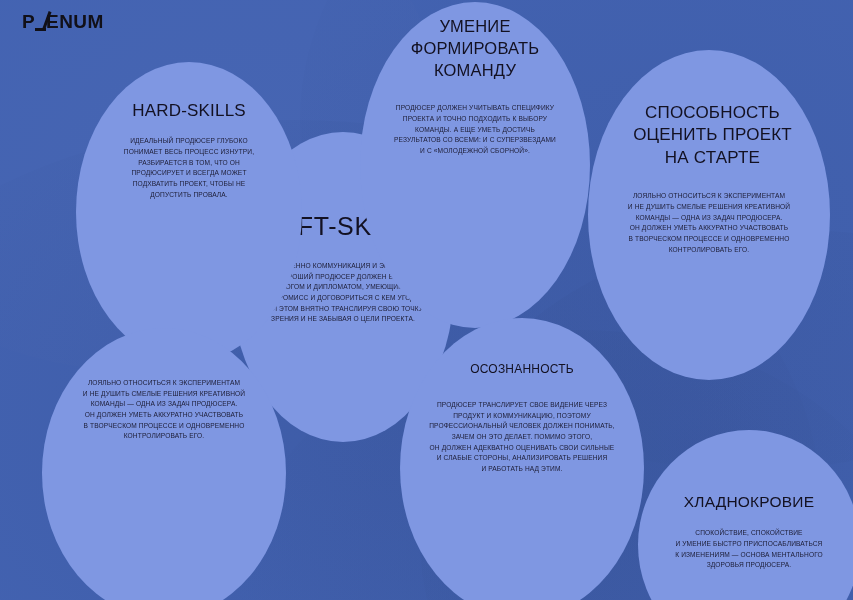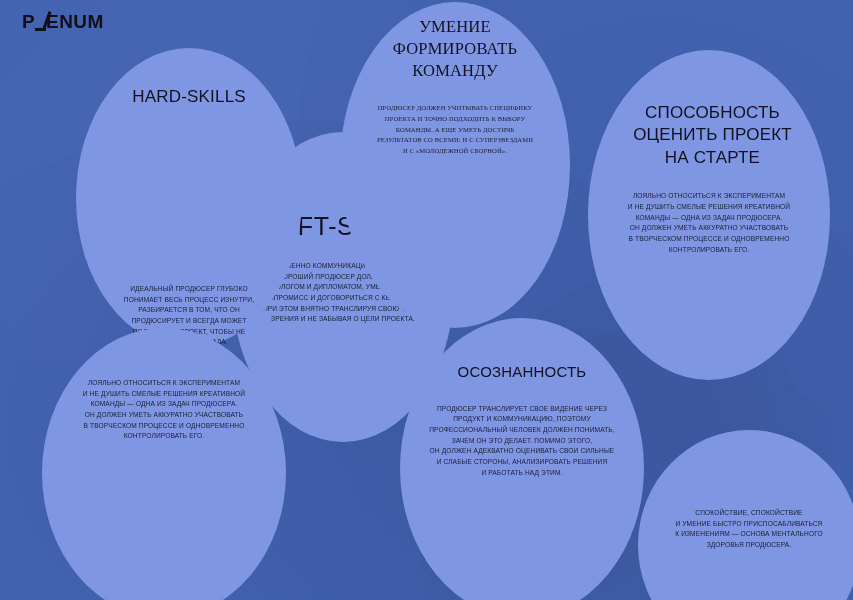--- a/index.html
+++ b/index.html
@@ -115,42 +115,42 @@
   .bubble .body {
     font-weight: 400;
     color: #1b1b33;
     line-height: 1.62;
     letter-spacing: 0.12px;
     white-space: pre-line;
     font-size: 6.6px;
   }
 
   
-  #b-hard      { left: 76px;  top: 48px;  width: 226px; height: 300px; padding-top: 38px; z-index: 10; justify-content: space-between; }
+  #b-hard      { left: 76px;  top: 62px;  width: 226px; height: 300px; padding-top: 38px; z-index: 10; }
   #b-hard .title { font-size: 17px; }
   #b-hard .body  { margin-top: 14px; width: 178px; }
 
-  #b-team      { left: 340px; top: 2px;   width: 230px; height: 326px; padding-top: 14px; z-index: 12; font-family: Liberation Serif, serif; }
+  #b-team      { left: 360px; top: 2px;   width: 230px; height: 326px; padding-top: 14px; z-index: 12; }
   #b-team .title { font-size: 16.5px; }
   #b-team .body  { margin-top: 22px; width: 204px; }
 
   #b-assess    { left: 588px; top: 50px;  width: 242px; height: 330px; padding-top: 52px; z-index: 11; }
   #b-assess .title { font-size: 17px; margin-left: 7px; }
   #b-assess .body  { margin-top: 22px; width: 200px; }
 
   #b-soft      { left: 232px; top: 132px; width: 222px; height: 310px; padding-top: 78px; z-index: 9; }
   #b-soft .title { font-size: 25px; letter-spacing: 0.6px; }
   #b-soft .body  { margin-top: 18px; width: 206px; }
 
   #b-balance   { left: 42px;  top: 328px; width: 244px; height: 290px; padding-top: 36px; z-index: 13; }
   #b-balance .title { font-size: 16px; }
   #b-balance .body  { margin-top: 14px; width: 202px; }
 
   #b-aware     { left: 400px; top: 318px; width: 244px; height: 300px; padding-top: 44px; z-index: 12; }
-  #b-aware .title { font-size: 15px; }
+  #b-aware .title { font-size: 12px; }
   #b-aware .body  { margin-top: 22px; width: 226px; }
 
   #b-cool      { left: 638px; top: 430px; width: 222px; height: 230px; padding-top: 62px; z-index: 14; }
   #b-cool .title { font-size: 15.5px; }
   #b-cool .body  { margin-top: 16px; width: 192px; }
 </style>
 </head>
 <body>
 
 <div id="stage">
@@ -226,19 +226,20 @@
     <div class="body">ПРОДЮСЕР ТРАНСЛИРУЕТ СВОЕ ВИДЕНИЕ ЧЕРЕЗ
 ПРОДУКТ И КОММУНИКАЦИЮ, ПОЭТОМУ
 ПРОФЕССИОНАЛЬНЫЙ ЧЕЛОВЕК ДОЛЖЕН ПОНИМАТЬ,
 ЗАЧЕМ ОН ЭТО ДЕЛАЕТ. ПОМИМО ЭТОГО,
 ОН ДОЛЖЕН АДЕКВАТНО ОЦЕНИВАТЬ СВОИ СИЛЬНЫЕ
 И СЛАБЫЕ СТОРОНЫ, АНАЛИЗИРОВАТЬ РЕШЕНИЯ
 И РАБОТАТЬ НАД ЭТИМ.</div>
   </div>
 
   <div class="bubble" id="b-cool">
+    <div class="title">ХЛАДНОКРОВИЕ</div>
     <div class="body">СПОКОЙСТВИЕ, СПОКОЙСТВИЕ
 И УМЕНИЕ БЫСТРО ПРИСПОСАБЛИВАТЬСЯ
 К ИЗМЕНЕНИЯМ — ОСНОВА МЕНТАЛЬНОГО
 ЗДОРОВЬЯ ПРОДЮСЕРА.</div>
   </div>
 
 </div>
 
 </body></html>

